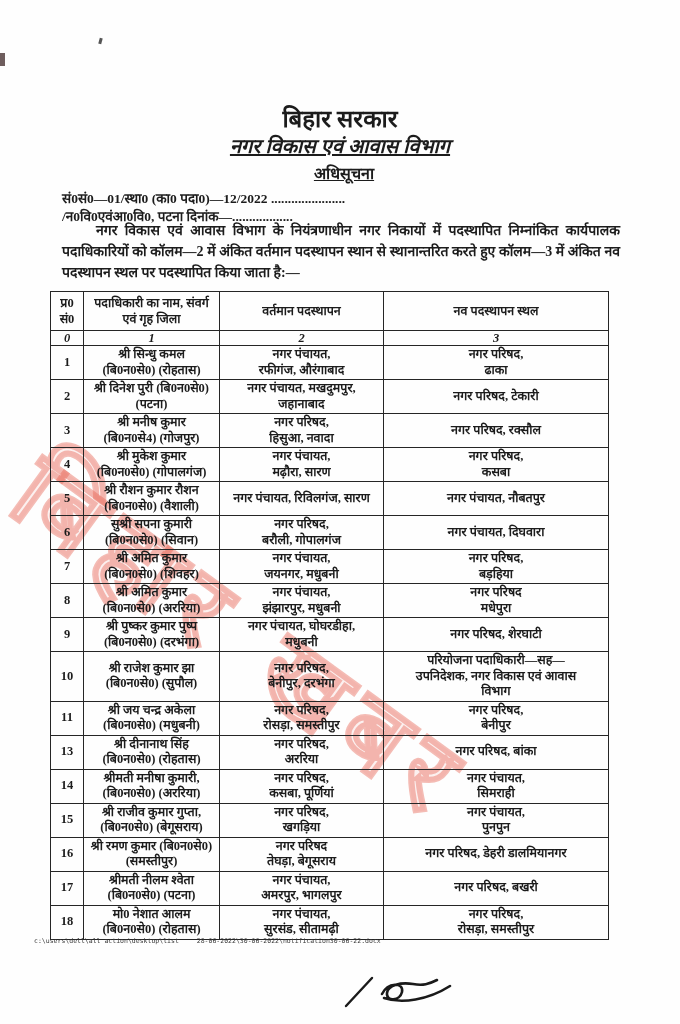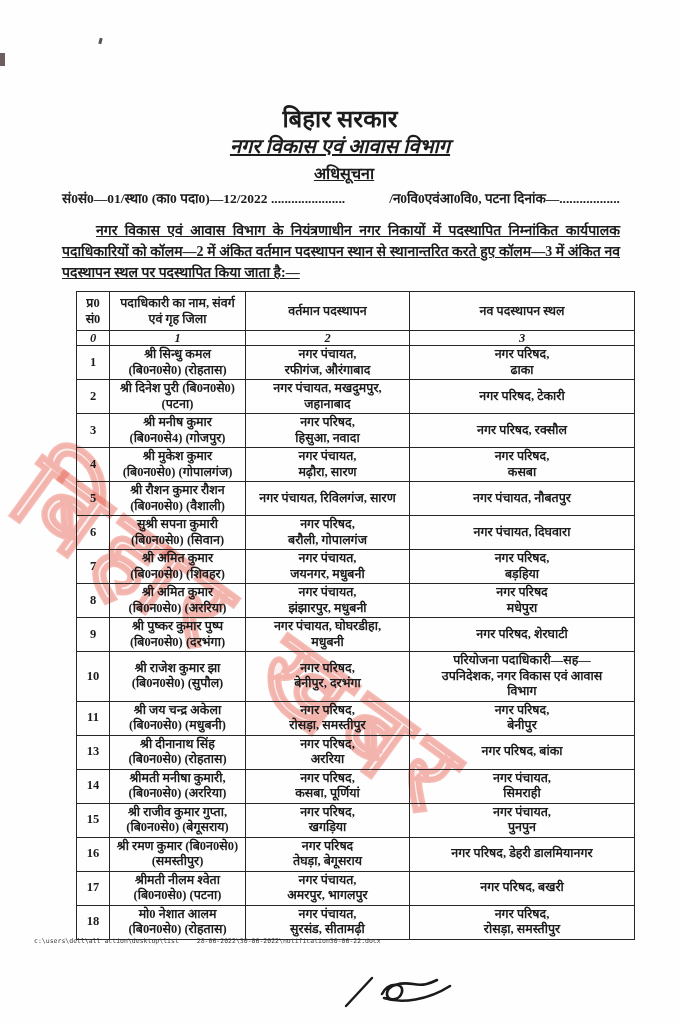--- a/index.html
+++ b/index.html
@@ -13,30 +13,30 @@
   .edge-mark{position:absolute;left:0;top:53px;width:5px;height:13px;background:#4a3434;opacity:.8;}
   .tick-mark{position:absolute;left:99px;top:38px;width:3px;height:6px;background:#555;transform:rotate(15deg);}
   
   .head{position:absolute;top:106px;left:0;width:100%;text-align:center;line-height:27px;}
   .head .l1{font-size:24px;font-weight:bold;}
   .head .l2{font-size:20px;font-weight:bold;text-decoration:underline;font-style:italic;}
   .head .l3{font-size:16px;font-weight:bold;text-decoration:underline;padding-left:8px;}
   
   .refline{
     position:absolute;top:189px;left:62px;width:558px;
-    display:flex;justify-content:space-between;font-size:13.5px;font-weight:bold;
+    display:flex;justify-content:space-between;font-size:13.5px;font-weight:bold;flex-direction:column;
   }
   
   .intro{
     position:absolute;top:220px;left:62px;width:558px;
-    font-size:14px;font-weight:bold;line-height:21px;text-align:justify;text-indent:34px;text-decoration:underline;
+    font-size:14px;font-weight:bold;line-height:21px;text-align:justify;text-indent:34px;
   }
   
   .ttable{
-    position:absolute;top:291px;left:76px;width:558px;
+    position:absolute;top:291px;left:50px;width:558px;
     border-collapse:collapse;table-layout:fixed;
     font-size:12.5px;font-weight:bold;line-height:15.5px;
   }
   .ttable col.c0{width:33px;}.ttable col.c1{width:136px;}
   .ttable col.c2{width:164px;}.ttable col.c3{width:225px;}
   .ttable th,.ttable td{
     border:1.6px solid #262626;text-align:center;vertical-align:middle;
     padding:1px 3px;white-space:pre-line;
   }
   .ttable thead th{font-size:12.5px;line-height:16px;padding:3px 2px;}

